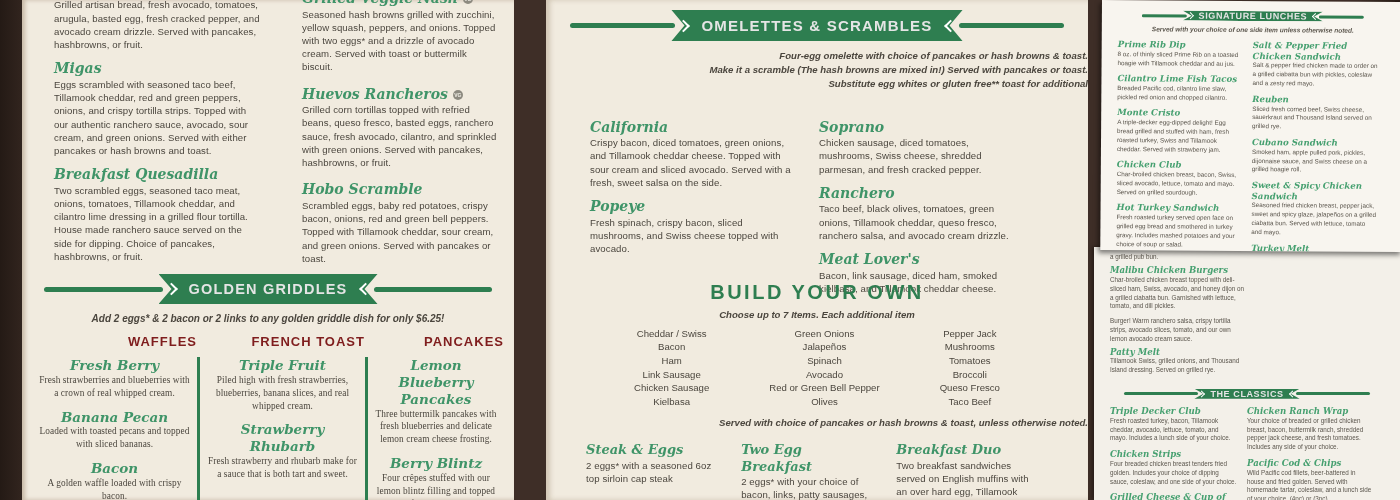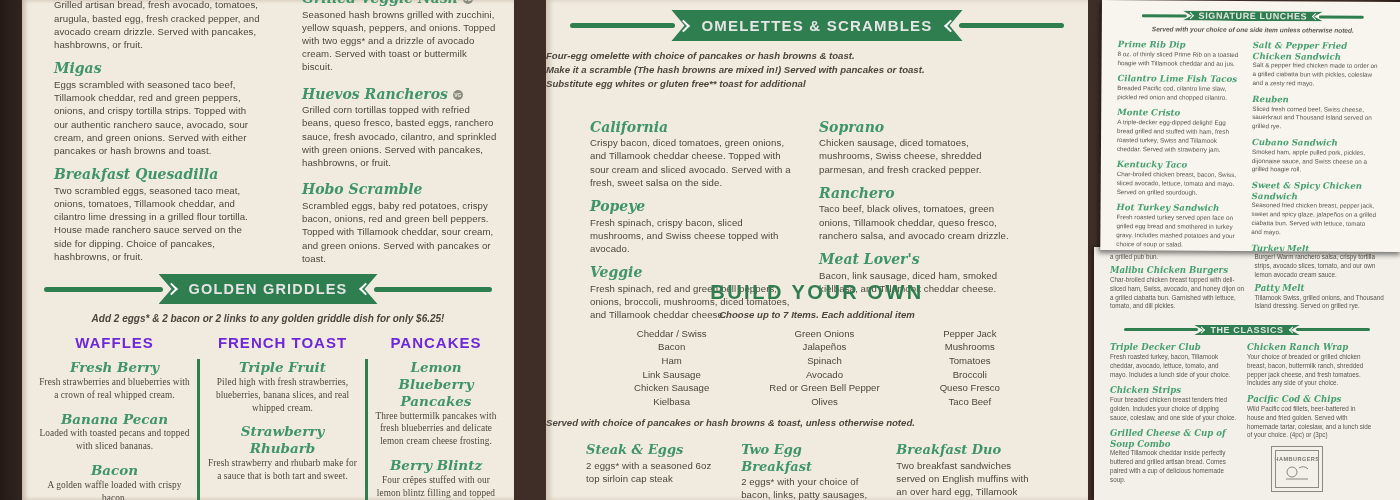--- a/index.html
+++ b/index.html
@@ -35,53 +35,53 @@
 
   
   .p1top { display:flex; height:262px; overflow:hidden;align-items:center; }
   .p1c1 { width:250px; padding:0 10px 0 32px; }
   .p1gap { width:16px; background:#3e2e27; box-shadow:inset 2px 0 3px rgba(0,0,0,.5); }
   .p1c2 { flex:1; padding:2px 14px 0 14px; }
   .clip-top .it-t { margin-top:-9px; }
   #p1 .rrow { margin:12px 22px 0 22px; }
   .gnote { margin-top:9px; font-size:10px; font-style:italic; font-weight:bold; color:#4b463e; }
   .ghead { display:flex; margin-top:10px; padding:0 10px; }
-  .ghead div { font-size:15px; font-weight:bold; color:#6d28d9; letter-spacing:1px; text-align:center; }
+  .ghead div { font-size:13px; font-weight:bold; color:#7f1d1d; letter-spacing:1px; text-align:right; }
   .gh1 { width:165px; } .gh2 { width:165px; } .gh3 { flex:1; }
   .gcols { display:flex; padding:0 10px; margin-top:8px; height:160px; }
   .gc { text-align:center; padding:0 6px; }
   .gc1 { width:165px; } .gc2 { width:165px; } .gc3 { flex:1; }
   .gdiv { width:3px; background:#2e7e50; }
   .gc .it-t { font-size:13.5px; }
   .gc .it-d { font-size:9.3px;font-family:Liberation Serif, serif; }
 
   
   #p2 .rrow { margin:10px 24px 0 24px; }
-  .intro { margin-top:8px; text-align:left; font-size:9.6px; font-style:italic; font-weight:bold; color:#4b463e; line-height:1.45; }
+  .intro { margin-top:8px; text-align:right; font-size:9.6px; font-style:italic; font-weight:bold; color:#4b463e; line-height:1.45; }
   .omcols { display:flex; padding:0 40px 0 44px; margin-top:28px; height:158px; }
   .omc { width:50%; padding-right:26px; }
   .byo-t { text-align:center; font-size:20px; font-weight:bold; color:#2e7e50; letter-spacing:2.5px; margin-top:4px; }
   .byo-n { text-align:center; font-size:9.6px; font-style:italic; font-weight:bold; color:#4b463e; margin-top:5px; }
   .byocols { display:flex; justify-content:center; gap:60px; margin-top:7px; }
   .byoc { text-align:center; font-size:9.6px; color:#4b463e; line-height:1.42; }
   .cmbcols { display:flex; padding:0 36px 0 40px; margin-top:12px; }
   .cmbc { width:33.3%; padding-right:22px; }
   .cmbc .it-t { font-size:13px; }
 
   
   .sm .it { margin-bottom:5.5px; }
   .sm .it-t { font-size:8.6px; color:#46a070; }
   .sm .it-d { font-size:6.3px; line-height:1.42; color:#5a554c; letter-spacing:0; }
   #p3top .rrow { margin:10px 40px 0 40px; }
   #p3bot .rrow { margin:8px 30px 0 30px; }
   .snote { text-align:center; font-size:6.5px; font-style:italic; font-weight:bold; color:#5a554c; margin-top:5px; }
   .p3cols { display:flex; padding:0 16px; margin-top:7px; }
   .p3c { width:50%; padding-right:10px; }
   .frag { font-size:6.3px; color:#5a554c; line-height:1.42; margin-bottom:3px; }
-  .p3frags { display:flex; padding:6px 1px 0 16px; }
+  .p3frags { display:flex; padding:6px 1px 0 16px;flex-direction:column; }
   .p3frags > div { width:50%; padding-right:10px; }
   .stamp { margin:3px 0 0 24px; width:52px; height:46px; border:1.5px solid #8d8a80; outline:1px solid #8d8a80; outline-offset:-5px; display:flex; flex-direction:column; align-items:center; justify-content:center; color:#76736a; text-align:center; }
   .stamp-t { font-size:5.5px; font-weight:bold; letter-spacing:.5px; }
   .stamp svg { margin-top:2px; }
 </style>
 </head>
 <body>
 
 <div class="page" id="p1">
   <div class="p1top">
@@ -186,24 +186,20 @@
   </div>
   <div class="omcols">
     <div class="omc">
       <div class="it">
           <div class="it-t">California</div>
           <div class="it-d">Crispy bacon, diced tomatoes, green onions, and Tillamook cheddar cheese. Topped with sour cream and sliced avocado. Served with a fresh, sweet salsa on the side.</div>
         </div>
       <div class="it">
           <div class="it-t">Popeye</div>
           <div class="it-d">Fresh spinach, crispy bacon, sliced mushrooms, and Swiss cheese topped with avocado.</div>
-        </div>
-      <div class="it">
-          <div class="it-t">Veggie</div>
-          <div class="it-d">Fresh spinach, red and green bell peppers, onions, broccoli, mushrooms, diced tomatoes, and Tillamook cheddar cheese.</div>
         </div>
     </div>
     <div class="omc">
       <div class="it">
           <div class="it-t">Soprano</div>
           <div class="it-d">Chicken sausage, diced tomatoes, mushrooms, Swiss cheese, shredded parmesan, and fresh cracked pepper.</div>
         </div>
       <div class="it">
           <div class="it-t">Ranchero</div>
           <div class="it-d">Taco beef, black olives, tomatoes, green onions, Tillamook cheddar, queso fresco, ranchero salsa, and avocado cream drizzle.</div>
@@ -279,21 +275,21 @@
         </div>
       <div class="it">
           <div class="it-t">Cilantro Lime Fish Tacos</div>
           <div class="it-d">Breaded Pacific cod, cilantro lime slaw, pickled red onion and chopped cilantro.</div>
         </div>
       <div class="it">
           <div class="it-t">Monte Cristo</div>
           <div class="it-d">A triple-decker egg-dipped delight! Egg bread grilled and stuffed with ham, fresh roasted turkey, Swiss and Tillamook cheddar. Served with strawberry jam.</div>
         </div>
       <div class="it">
-          <div class="it-t">Kentucky Taco</div>
+          <div class="it-t">Chicken Club</div>
           <div class="it-d">Char-broiled chicken breast, bacon, Swiss, sliced avocado, lettuce, tomato and mayo. Served on grilled sourdough.</div>
         </div>
       <div class="it">
           <div class="it-t">Hot Turkey Sandwich</div>
           <div class="it-d">Fresh roasted turkey served open face on grilled egg bread and smothered in turkey gravy. Includes mashed potatoes and your choice of soup or salad.</div>
         </div>
 
     </div>
     <div class="p3c">
       <div class="it">

